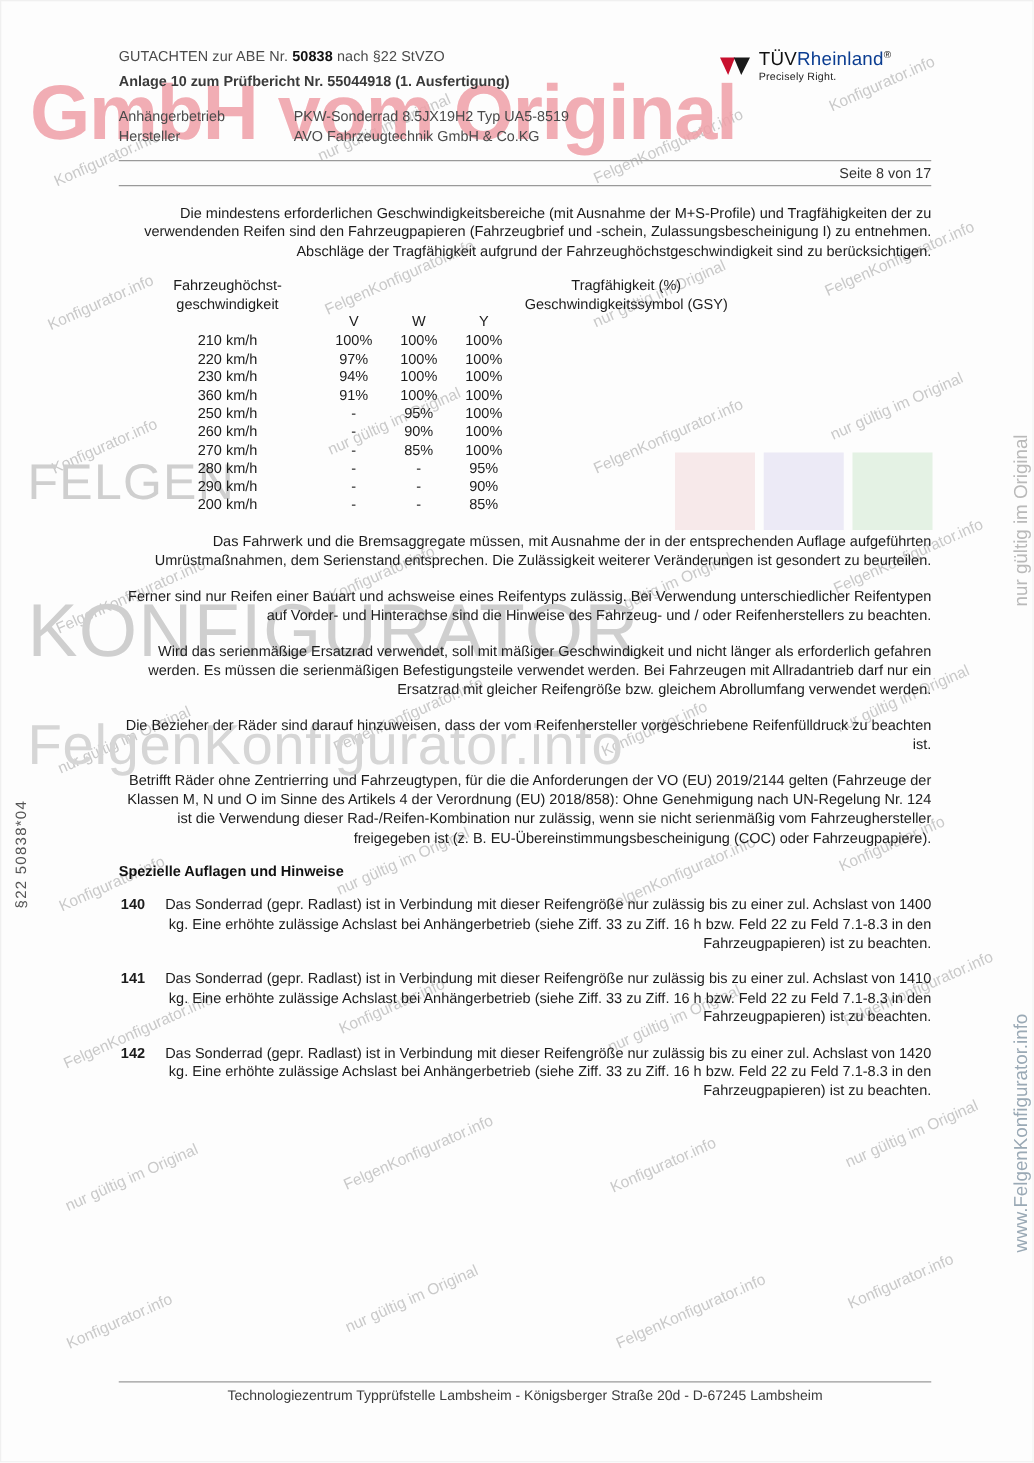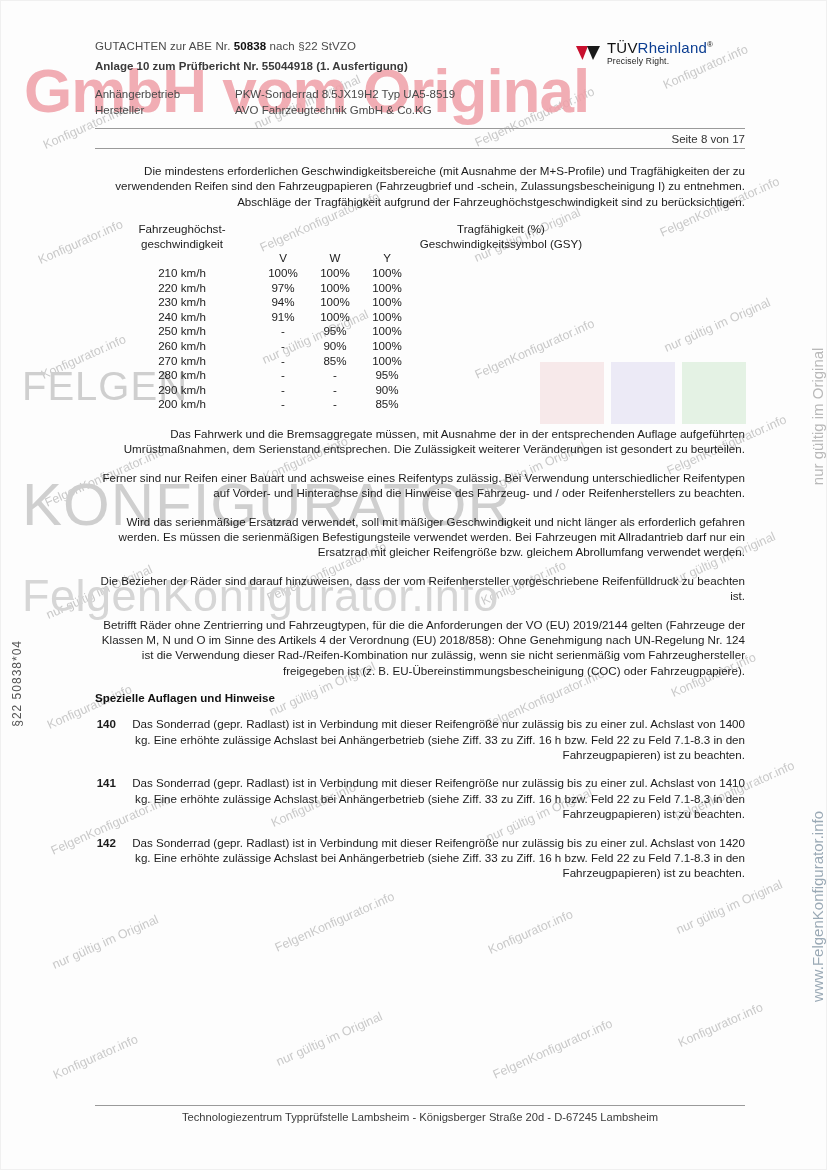--- a/index.html
+++ b/index.html
@@ -262,21 +262,21 @@
         <div class="c2">100%</div>
         <div class="c3">100%</div>
       </div>
       <div class="row">
         <div class="c0">230 km/h</div>
         <div class="c1">94%</div>
         <div class="c2">100%</div>
         <div class="c3">100%</div>
       </div>
       <div class="row">
-        <div class="c0">240 km/h</div>
+        <div class="c0">360 km/h</div>
         <div class="c1">91%</div>
         <div class="c2">100%</div>
         <div class="c3">100%</div>
       </div>
       <div class="row">
         <div class="c0">250 km/h</div>
         <div class="c1">-</div>
         <div class="c2">95%</div>
         <div class="c3">100%</div>
       </div>

